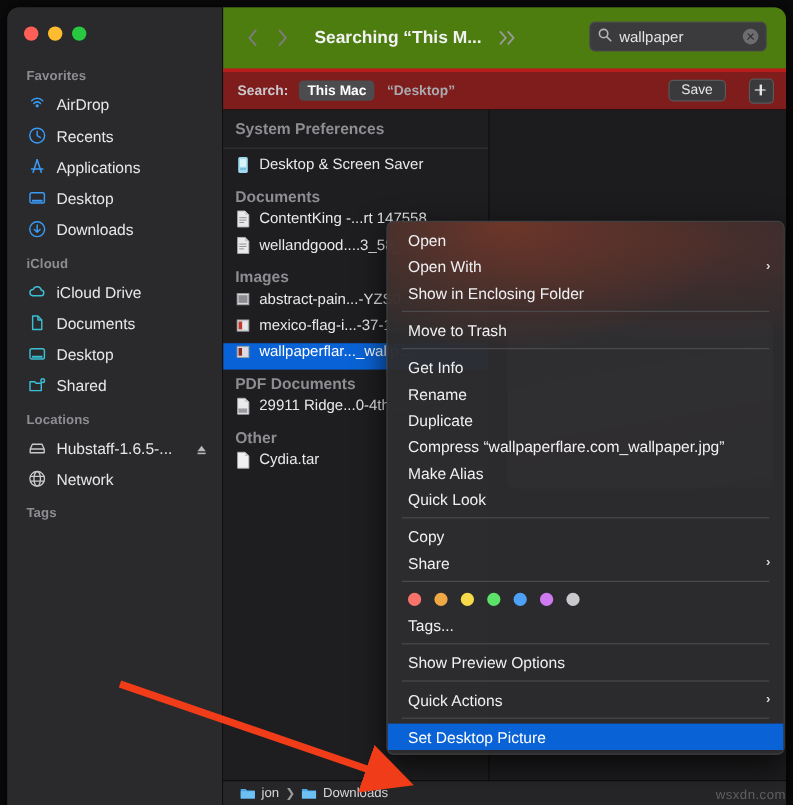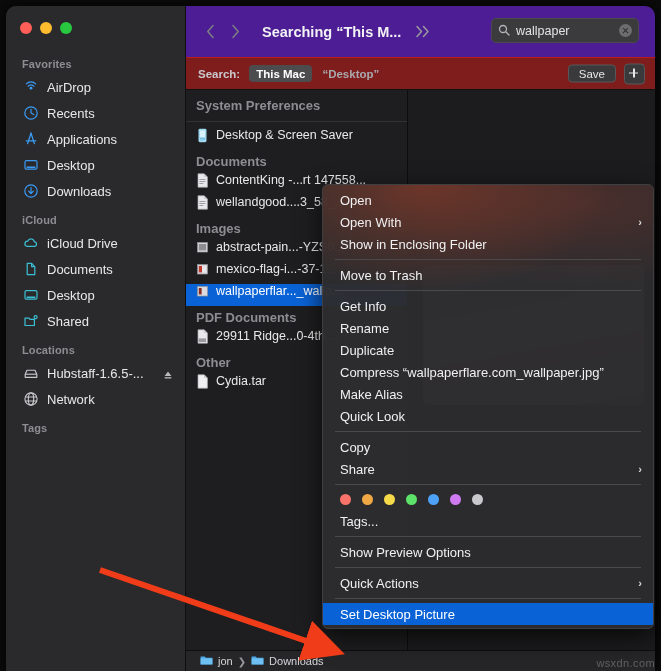--- a/index.html
+++ b/index.html
@@ -78,22 +78,22 @@
     position: absolute;
     left: 180px; top: 0;
     width: 469px; height: 665px;
     background: #1c1c1e;
   }
 
   
   .toolbar {
     position: relative;
     height: 51px;
-    background: #4c1d95;
-    border-bottom: 1px solid #b91c1c;
+    background: #4d7c0f;
+    border-bottom: 3px solid #b91c1c;
     display: flex; align-items: center;
   }
   .navbtns { display: flex; gap: 16px; margin-left: 20px; }
   .chev { width: 9px; height: 15px; }
   .win-title {
     margin-left: 22px;
     font-size: 14.5px; font-weight: 700;
     color: #f2f2f4;
     white-space: nowrap;
   }
@@ -146,21 +146,21 @@
     padding: 2.5px 7px;
   }
   .scope-alt {
     margin-left: 10px;
     font-size: 11.5px; font-weight: 700;
     color: #a9a9ae;
   }
   .scope-right {
     position: absolute; right: 10px; top: 50%;
     transform: translateY(-50%);
-    display: flex; align-items: center; gap: 8px;
+    display: flex; align-items: center; gap: 19px;
   }
   .save-btn {
     font-size: 11.5px; color: #e6e6e8;
     background: #3a3a3c;
     border: 1px solid #58585b;
     border-radius: 4px;
     padding: 2px 10px;
   }
   .plus-btn {
     width: 19px; height: 19px;
@@ -222,21 +222,21 @@
     position: absolute; left: 0; bottom: 0;
     width: 469px; height: 20px;
     background: #262628;
     border-top: 1px solid #0e0e0e;
     display: flex; align-items: center;
     padding-left: 14px;
     gap: 5px;
     font-size: 11px;
     color: #d6d6da;
   }
-  .pathbar .pf { display: flex; gap: 5px; }
+  .pathbar .pf { display: flex; align-items: center; gap: 5px; }
   .pathsep { color: #9a9a9e; font-size: 10px; }
 
   
   .ctxmenu {
     position: absolute;
     left: 322px; top: 184px;
     width: 330px;
     border-radius: 6px;
     background: rgba(44,44,46,0.97);
     border: 1px solid #3f3f42;

